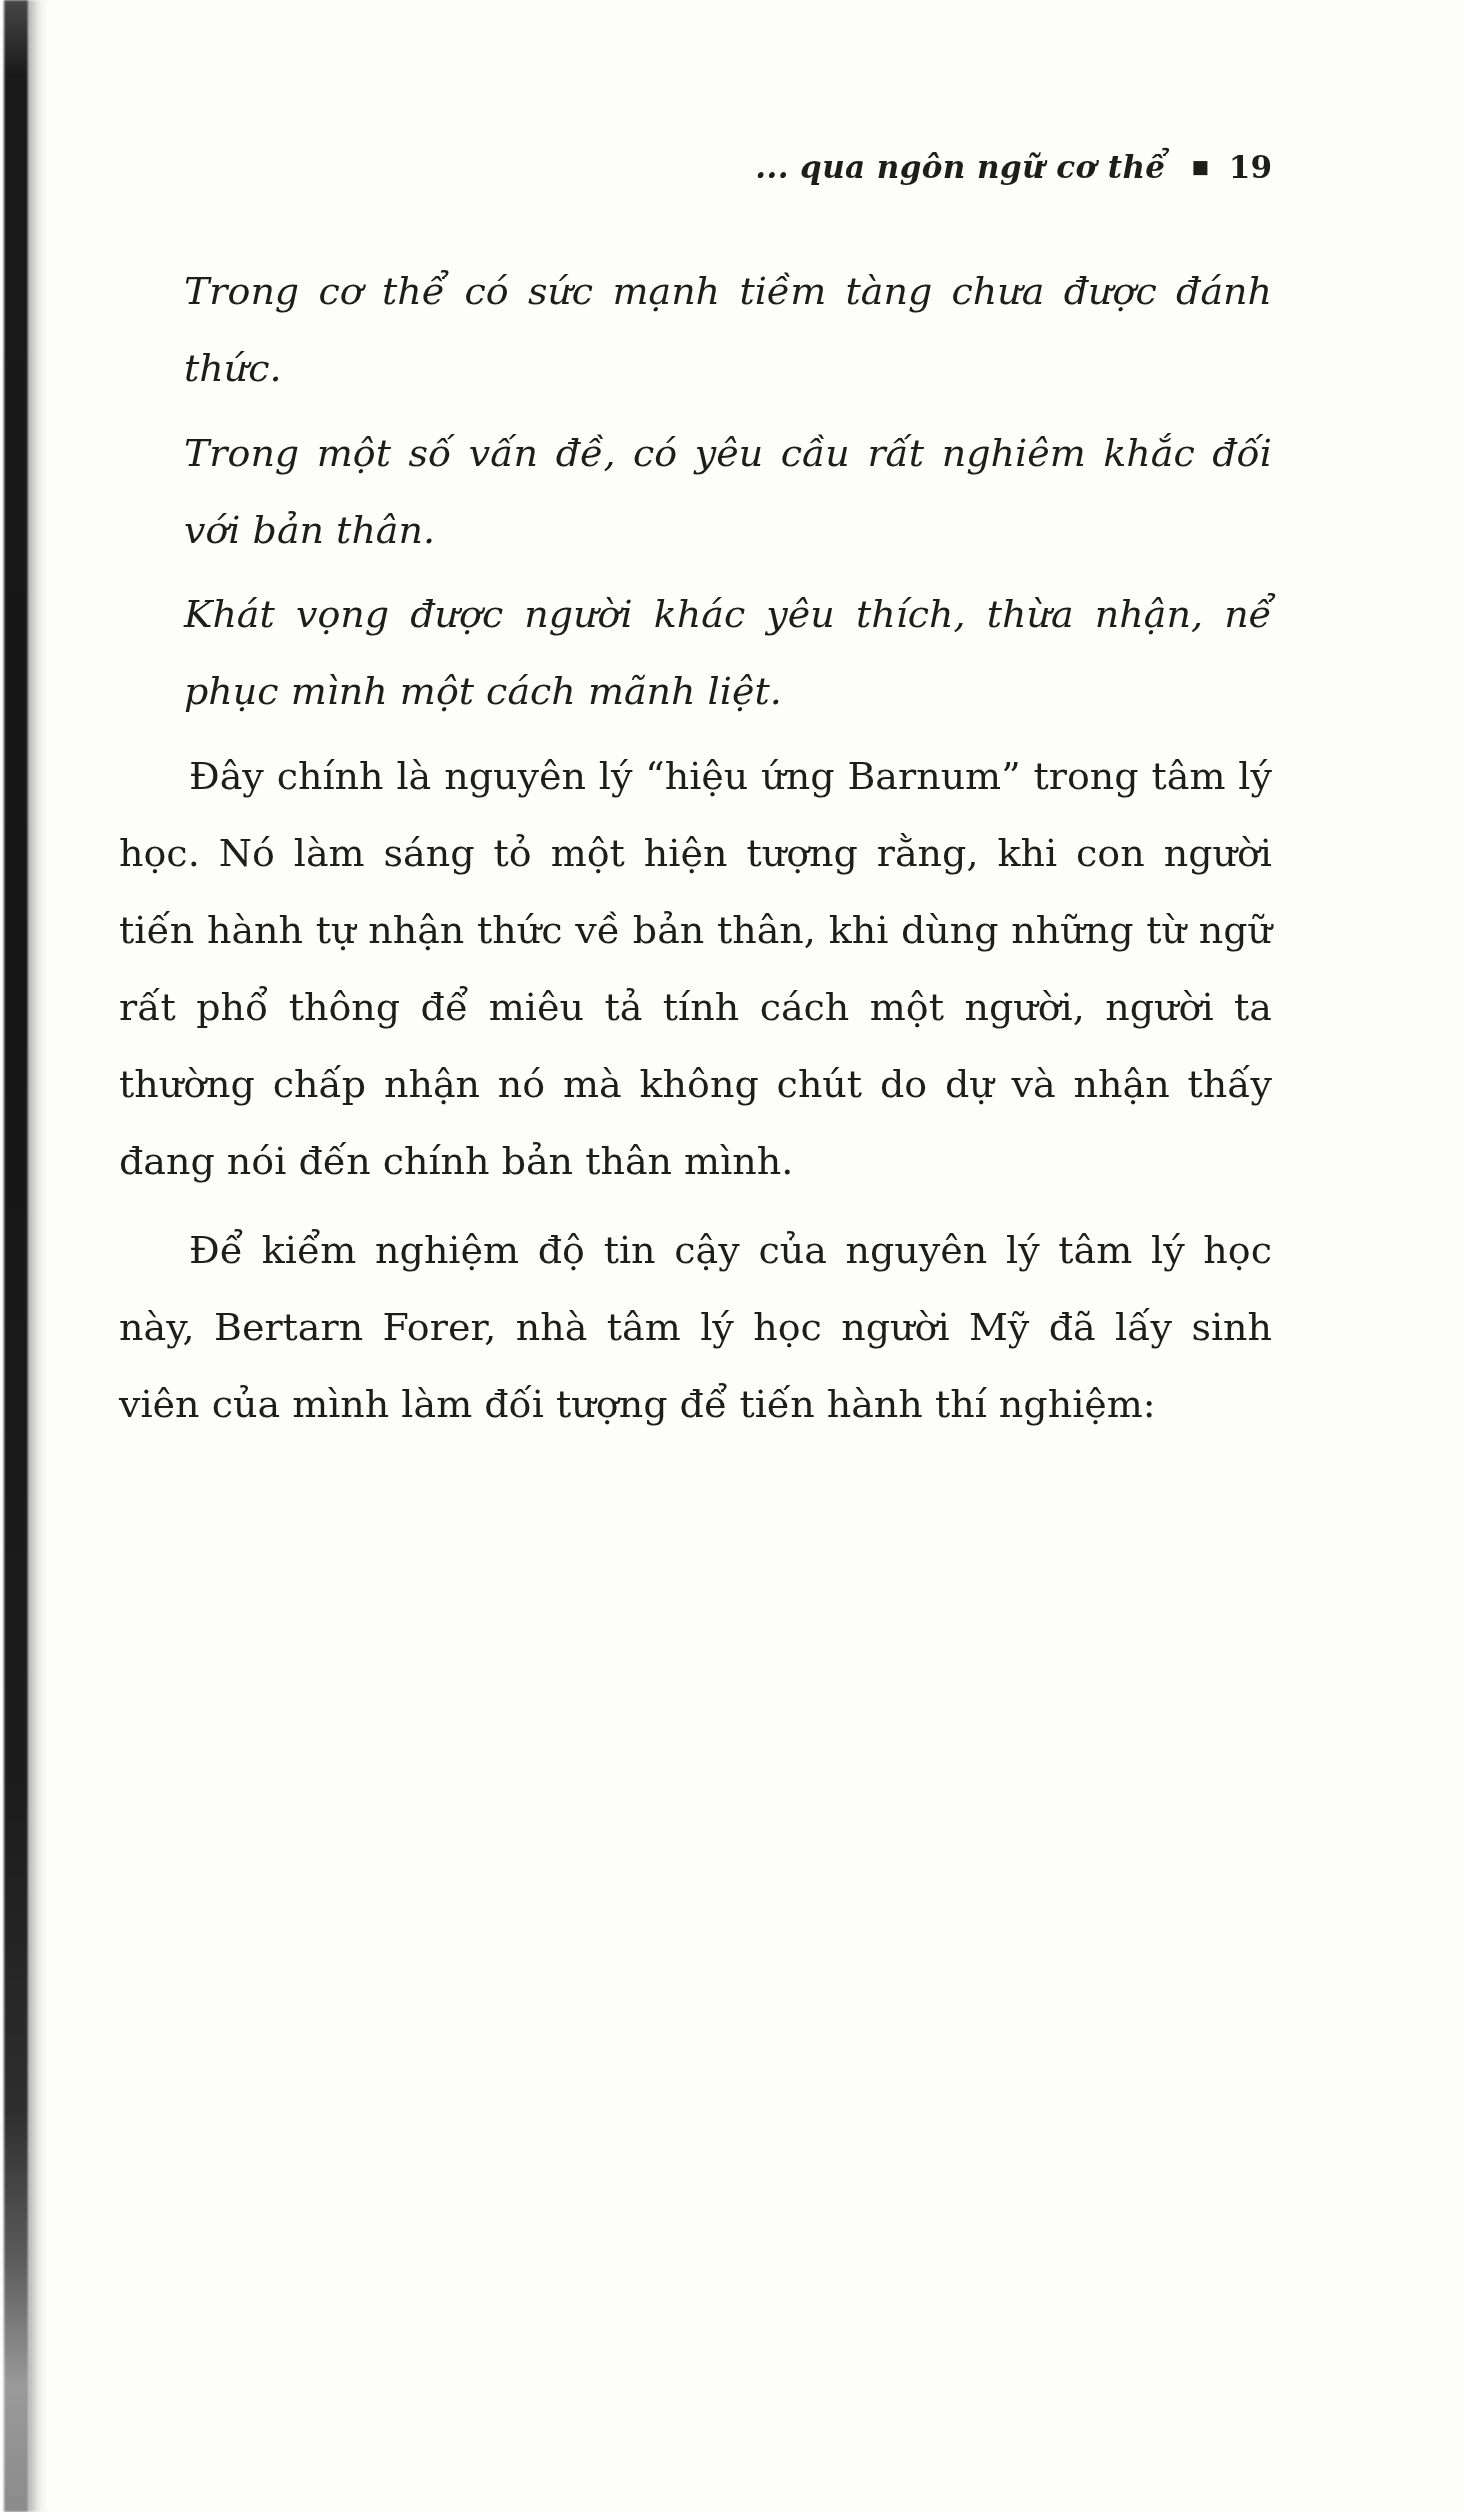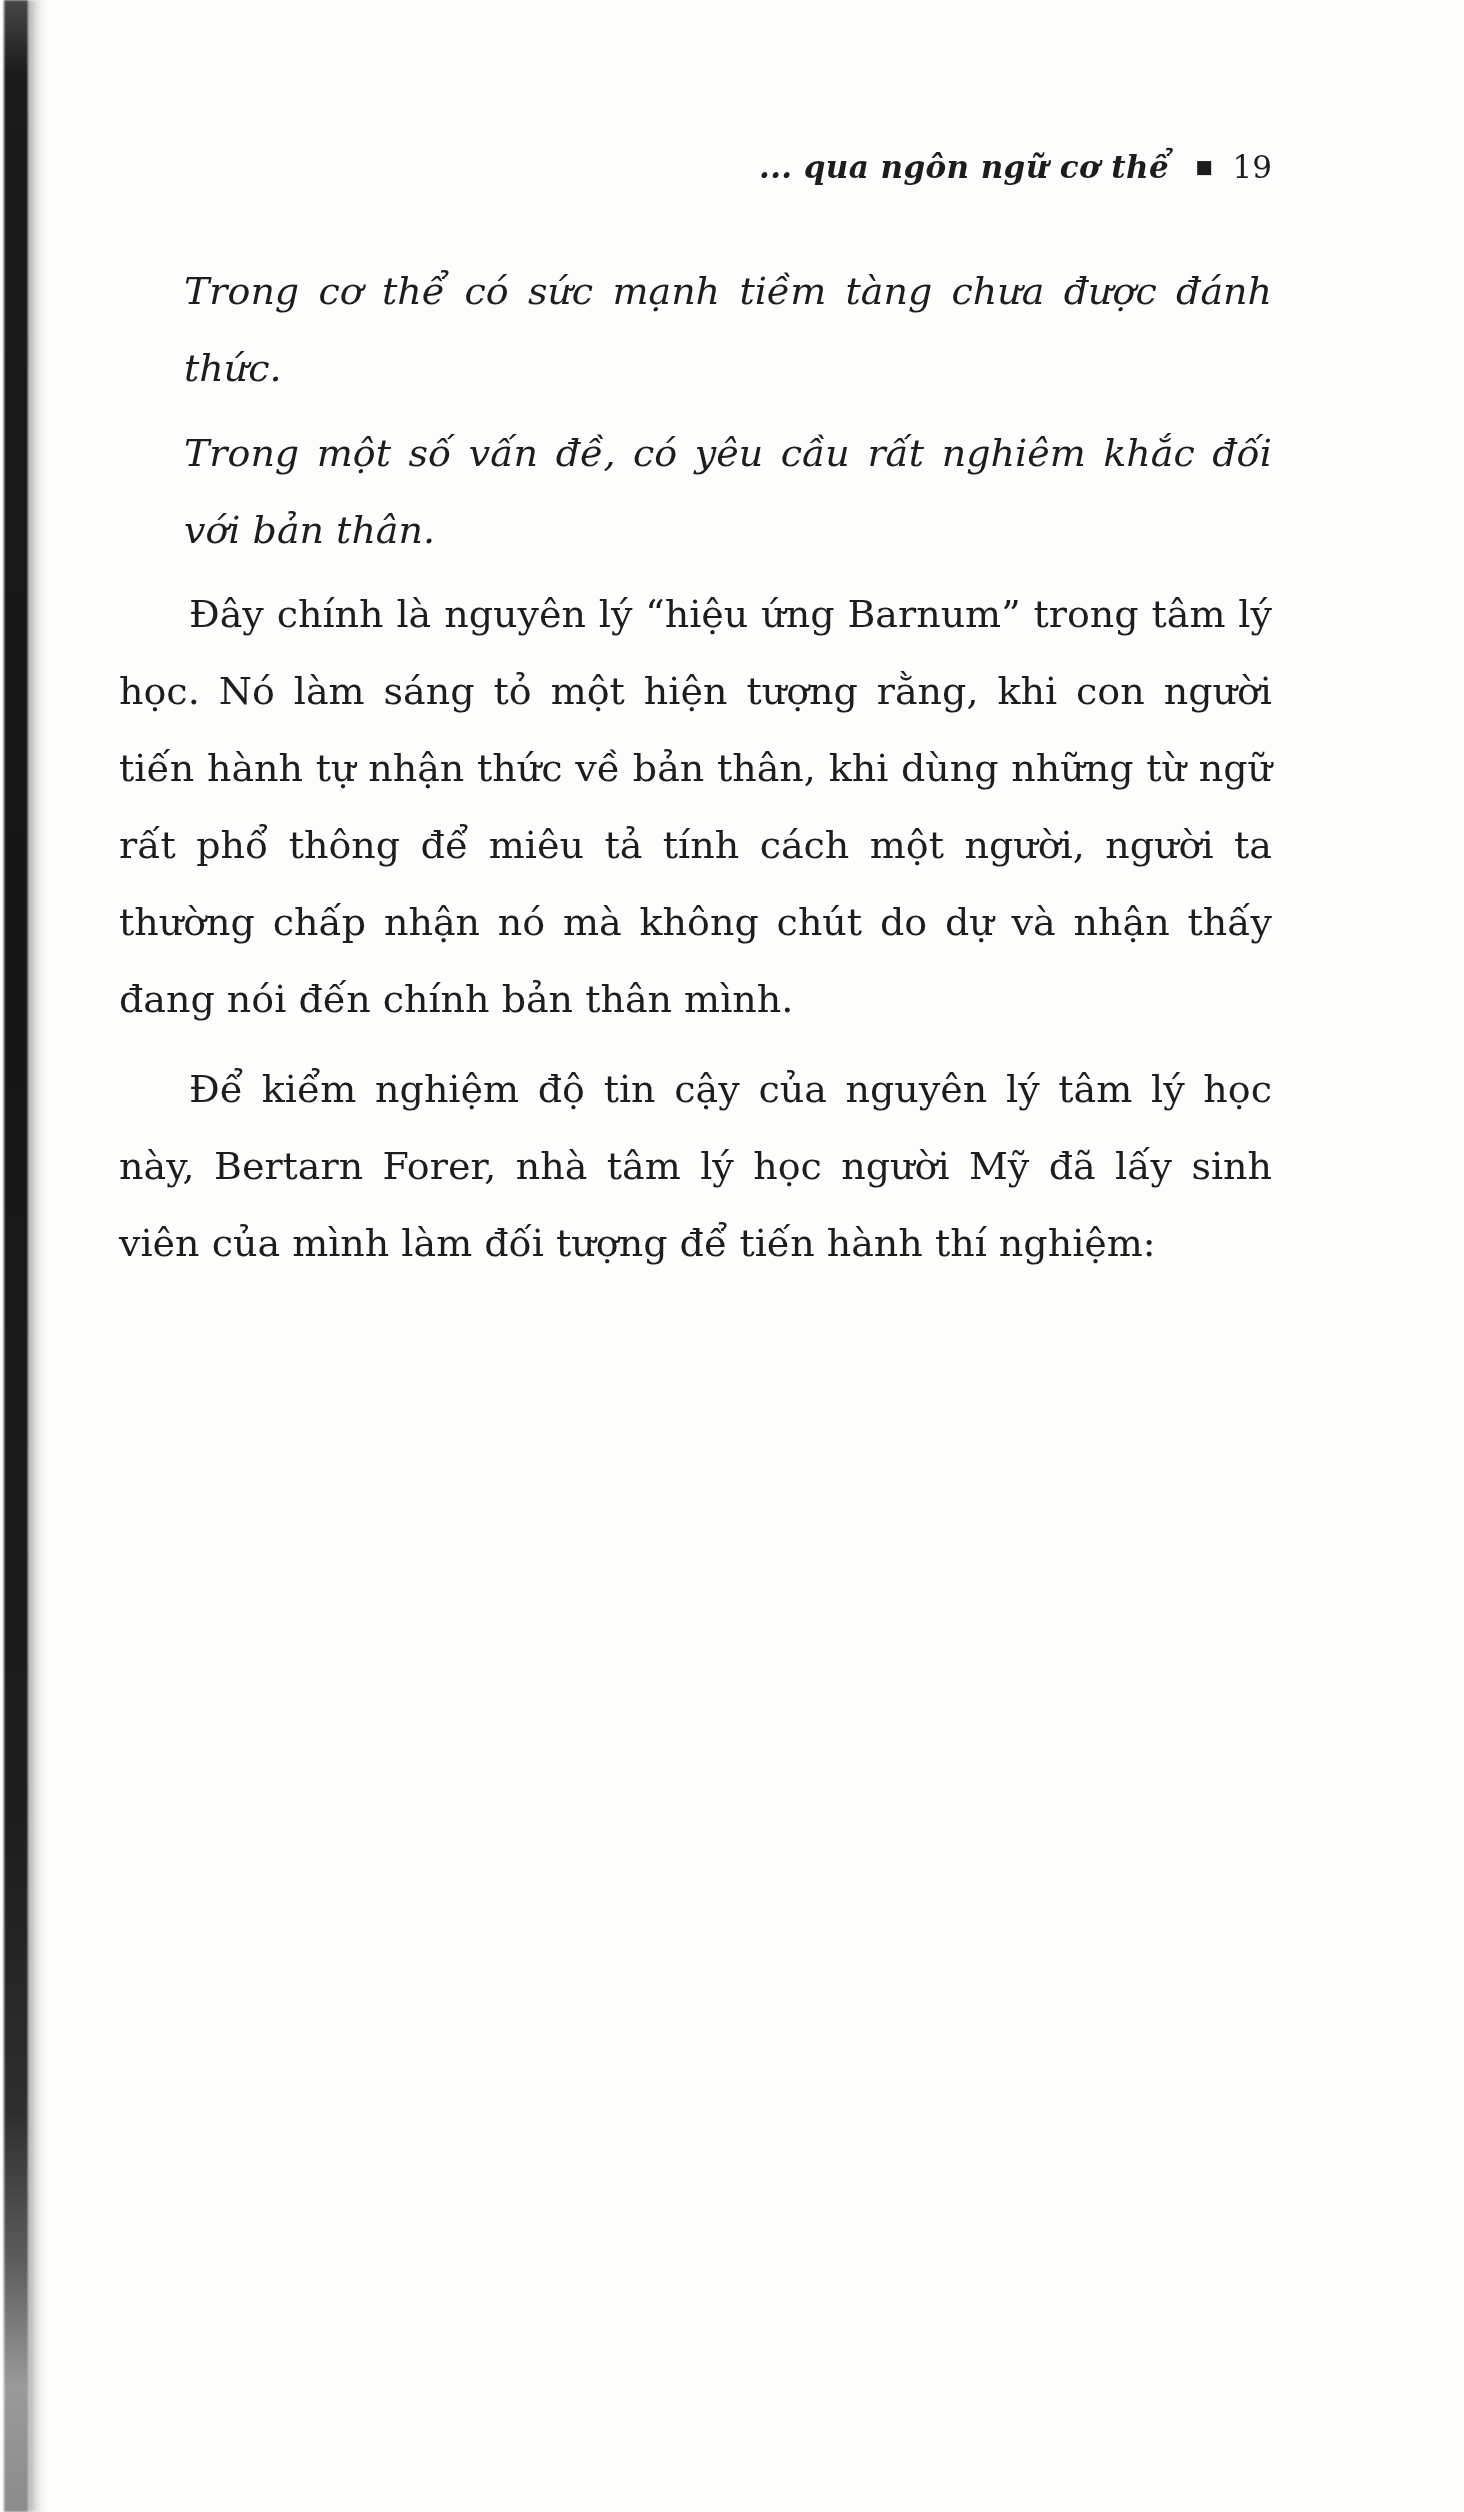--- a/index.html
+++ b/index.html
@@ -69,21 +69,21 @@
     margin-left: 16px;
   }
   .header-square {
     display: inline-block;
     font-size: 18.4px;
     vertical-align: 4.6px;
     margin: 0 20px 0 26px;
     font-style: normal;
   }
   .page-number {
-    font-weight: normal;
+    font-weight: bold;
     font-style: normal;
   }
   .content {
     position: absolute;
     left: 119px;
     top: 253px;
     width: 1153px;
     font-size: 38px;
     line-height: 77px;
   }
@@ -115,18 +115,19 @@
   <div class="scan-gutter"></div>
   <div class="scan-gutter-soft"></div>
 
   <div class="header">
     <span class="running-title">... qua ngôn ngữ cơ thể</span><span class="header-square">■</span><span class="page-number">19</span>
   </div>
 
   <div class="content">
     <p class="para quote">Trong cơ thể có sức mạnh tiềm tàng chưa được đánh thức.</p>
     <p class="para quote">Trong một số vấn đề, có yêu cầu rất nghiêm khắc đối với bản thân.</p>
+    <p class="para quote">Khát vọng được người khác yêu thích, thừa nhận, nể phục mình một cách mãnh liệt.</p>
     <p class="para body-para">Đây chính là nguyên lý “hiệu ứng Barnum” trong tâm lý học. Nó làm sáng tỏ một hiện tượng rằng, khi con người tiến hành tự nhận thức về bản thân, khi dùng những từ ngữ rất phổ thông để miêu tả tính cách một người, người ta thường chấp nhận nó mà không chút do dự và nhận thấy đang nói đến chính bản thân mình.</p>
     <p class="para body-para">Để kiểm nghiệm độ tin cậy của nguyên lý tâm lý học này, Bertarn Forer, nhà tâm lý học người Mỹ đã lấy sinh viên của mình làm đối tượng để tiến hành thí nghiệm:</p>
   </div>
 
 </div>
 
 
 </body></html>

